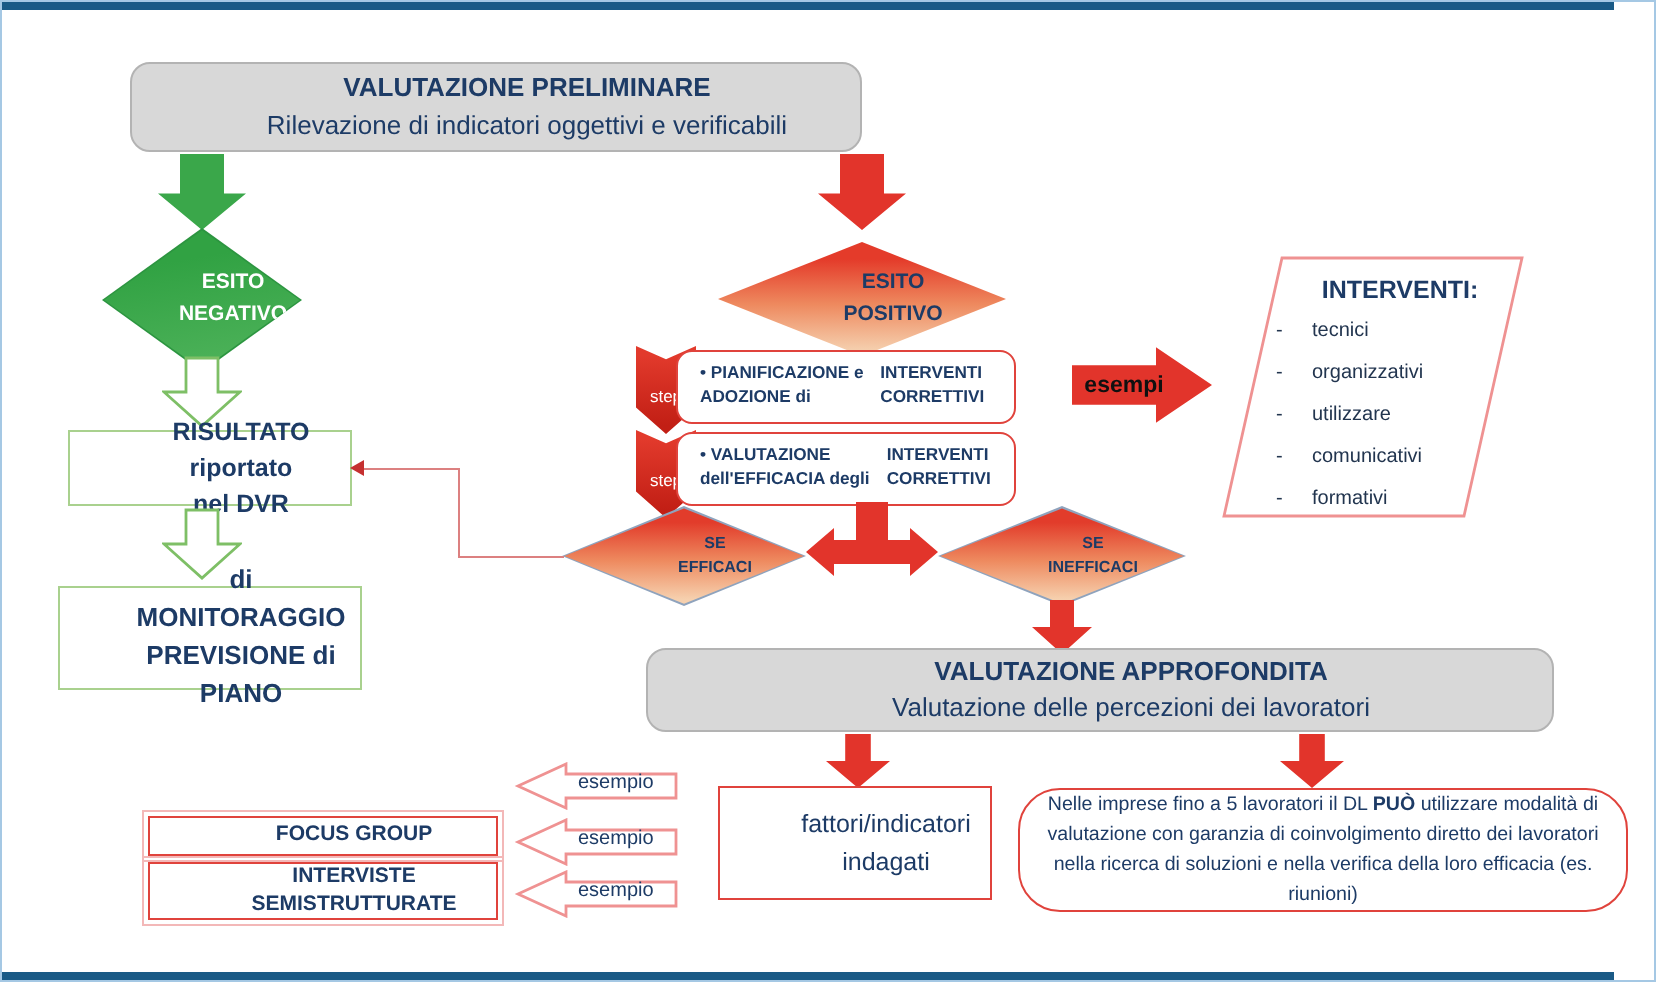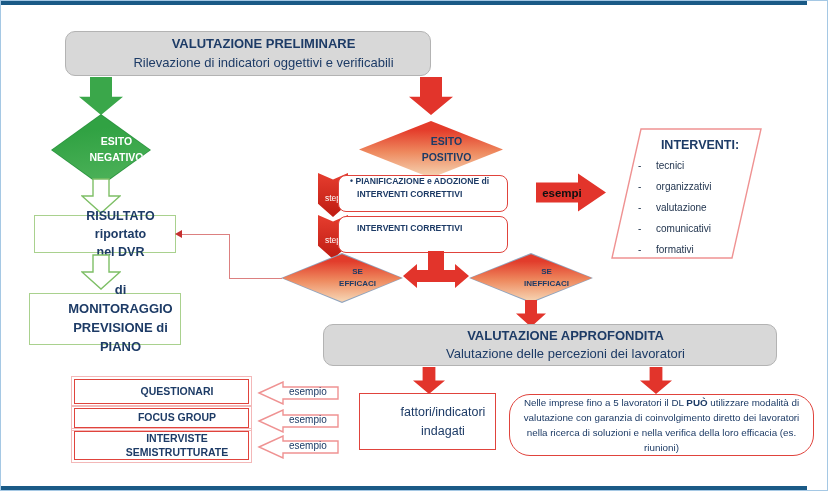--- a/index.html
+++ b/index.html
@@ -37,21 +37,21 @@
   .arrow-dn{clip-path:polygon(25% 0,75% 0,75% 52%,100% 52%,50% 100%,0 52%,25% 52%);background:#e2342b;}
   .arrow-dn.sm{clip-path:polygon(30% 0,70% 0,70% 50%,100% 50%,50% 100%,0 50%,30% 50%);}
   .arrow-dn.green{background:#3aa74a;}
 
   
   .chev{clip-path:polygon(0 0,50% 15%,100% 0,100% 70%,50% 100%,0 70%);
     background:linear-gradient(180deg,#e23a2c 10%,#c21f15 90%);
     display:flex;align-items:center;justify-content:center;}
   .chev span{color:#fff;font-size:8.5px;margin-top:6px;}
 
-  .stepbox{border-radius:8px;padding:4px 4px 16px 11px;display:flex;flex-direction:column;justify-content:center;}
+  .stepbox{border-radius:8px;padding:4px 4px 16px 11px;display:flex;flex-direction:row;justify-content:center;}
   .stepbox .l1{font-size:8.6px;font-weight:bold;line-height:1.45;}
   .stepbox .l2{font-size:8.6px;font-weight:bold;line-height:1.45;margin-left:7px;}
 
   
   .arrow-rt{clip-path:polygon(0 28%,60% 28%,60% 8%,100% 50%,60% 92%,60% 72%,0 72%);background:#e2342b;}
   .esempi-txt{position:absolute;left:4px;top:0;bottom:0;width:44px;display:flex;align-items:center;
     justify-content:center;color:#101010;font-weight:bold;font-size:11.5px;}
 
   .line{position:absolute;background:#dc8080;}
   .arrowhead-l{position:absolute;width:0;height:0;border-top:4.5px solid transparent;
@@ -121,36 +121,37 @@
   </div>
   <div class="abs chev" style="left:317px;top:214px;width:30px;height:44px;">
     <span>step</span>
   </div>
 
   <div class="abs redbox stepbox" style="left:337px;top:174px;width:170px;height:37px;">
     <div class="l1">• PIANIFICAZIONE e ADOZIONE di</div>
     <div class="l2">INTERVENTI CORRETTIVI</div>
   </div>
   <div class="abs redbox stepbox" style="left:337px;top:215px;width:170px;height:37px;">
+    <div class="l1">• VALUTAZIONE dell'EFFICACIA degli</div>
     <div class="l2">INTERVENTI CORRETTIVI</div>
   </div>
 
   <div class="abs" style="left:535px;top:169px;width:70px;height:45px;">
     <div class="abs arrow-rt" style="left:0;top:0;width:70px;height:45px;"></div>
     <div class="esempi-txt">esempi</div>
   </div>
 
   <div class="abs" style="left:610px;top:127px;width:152px;height:132px;">
     <svg width="152" height="132">
       <polygon points="30,1 150,1 121,130 1,130" fill="#ffffff" stroke="#ef9292" stroke-width="1.4"></polygon>
     </svg>
     <div class="interv-title">INTERVENTI:</div>
     <div class="interv-row" style="left:27px;top:32px;"><span class="dash">-</span><span>tecnici</span></div>
     <div class="interv-row" style="left:27px;top:53px;"><span class="dash">-</span><span>organizzativi</span></div>
-    <div class="interv-row" style="left:27px;top:74px;"><span class="dash">-</span><span>valutazione</span></div>
+    <div class="interv-row" style="left:27px;top:74px;"><span class="dash">-</span><span>utilizzare</span></div>
     <div class="interv-row" style="left:27px;top:95px;"><span class="dash">-</span><span>comunicativi</span></div>
     <div class="interv-row" style="left:27px;top:116px;"><span class="dash">-</span><span>formativi</span></div>
   </div>
 
   <div class="abs clip-d" style="left:280px;top:252px;width:122px;height:50px;background:#8fa3bd;">
     <div class="dia-inner clip-d" style="background:linear-gradient(180deg,#e23c2b 15%,#ee8a5f 55%,#f6d0ae 95%);"></div>
     <div class="dia-txt ctr" style="font-weight:bold;font-size:8px;line-height:1.55;">
       <div>SE</div>
       <div>EFFICACI</div>
     </div>
@@ -171,23 +172,20 @@
   <div class="abs arrow-dn sm" style="left:515px;top:299px;width:30px;height:27px;"></div>
 
   <div class="abs gbox ctr" style="left:322px;top:323px;width:454px;height:42px;">
     <div class="t1">VALUTAZIONE APPROFONDITA</div>
     <div class="t2">Valutazione delle percezioni dei lavoratori</div>
   </div>
 
   <div class="abs arrow-dn sm" style="left:412px;top:366px;width:32px;height:27px;"></div>
   <div class="abs arrow-dn sm" style="left:639px;top:366px;width:32px;height:27px;"></div>
 
-  <div class="abs redbox2 ctr" style="left:73px;top:378px;width:175px;height:25px;">
-    <div>QUESTIONARI</div>
-  </div>
   <div class="abs redbox2 ctr" style="left:73px;top:407px;width:175px;height:20px;">
     <div>FOCUS GROUP</div>
   </div>
   <div class="abs redbox2 ctr" style="left:73px;top:430px;width:175px;height:29px;">
     <div>INTERVISTE</div>
     <div>SEMISTRUTTURATE</div>
   </div>
 
   <svg class="abs" style="left:256px;top:380px;" width="82" height="24">
     <polygon points="2,12 26,1 26,6 81,6 81,18 26,18 26,23" fill="#ffffff" stroke="#ef9292" stroke-width="1.4"></polygon>

